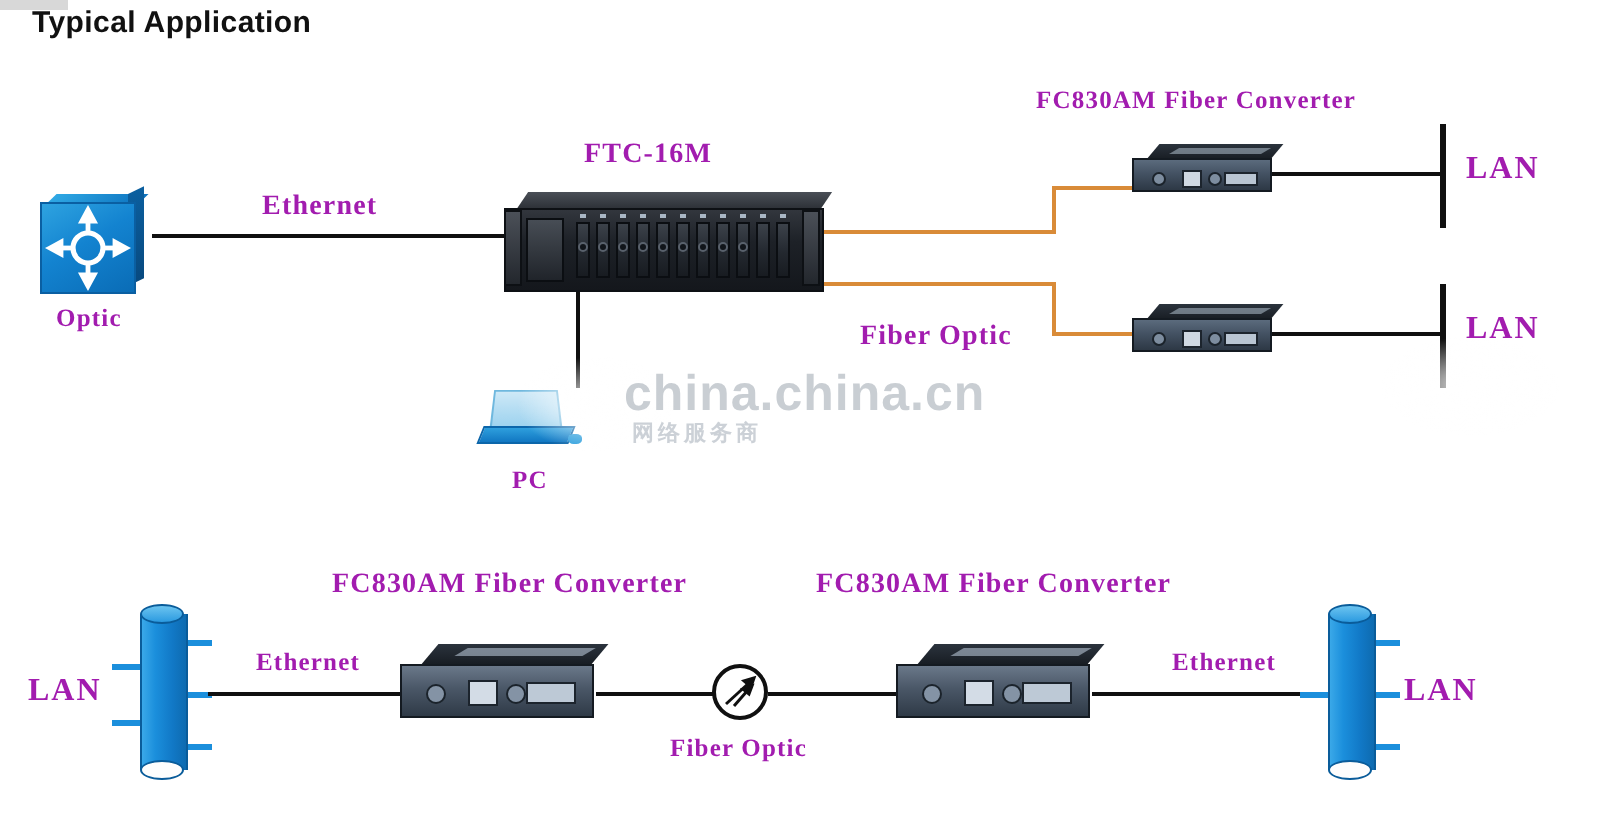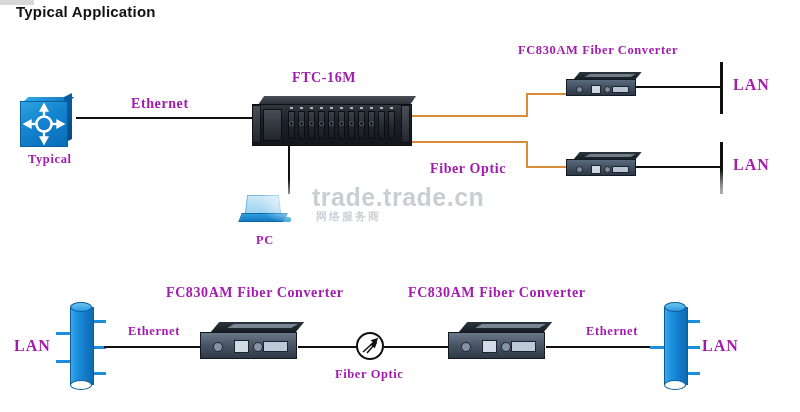--- a/index.html
+++ b/index.html
@@ -248,21 +248,21 @@
           <line x1="23" y1="30" x2="23" y2="38"></line>
           <polygon points="23,41 20,35.5 26,35.5"></polygon>
           <line x1="31" y1="22" x2="39" y2="22"></line>
           <polygon points="42,22 36.5,19 36.5,25"></polygon>
           <line x1="15" y1="22" x2="7" y2="22"></line>
           <polygon points="4,22 9.5,19 9.5,25"></polygon>
         </g>
       </svg>
     </div>
   </div>
-  <div class="lbl lbl-md" style="left:28px;top:152px;font-weight:bold;">Typical</div>
+  <div class="lbl lbl-md" style="left:28px;top:152px;font-weight:bold;">Optic</div>
 
   <div class="wire-h" style="left:76px;top:117px;width:176px;"></div>
   <div class="lbl lbl-lg" style="left:131px;top:96px;font-weight:bold;">Ethernet</div>
 
   <div class="lbl lbl-lg" style="left:292px;top:70px;font-weight:bold;">FTC-16M</div>
   <div class="rack" style="left:252px;top:96px;width:160px;height:50px;">
     <div class="top"></div>
     <div class="body"></div>
     <div class="ear-l"></div>
     <div class="ear-r"></div>
@@ -423,16 +423,16 @@
     <div class="stub" style="left:-14px;top:44px;"></div>
     <div class="stub" style="left:22px;top:18px;"></div>
     <div class="stub" style="left:22px;top:44px;"></div>
     <div class="stub" style="left:22px;top:70px;"></div>
     <div class="body"></div>
     <div class="cap-top"></div>
     <div class="cap-bot"></div>
   </div>
   <div class="lbl lbl-lan" style="left:702px;top:337px;font-weight:bold;">LAN</div>
 
-  <div class="watermark">trade.trade.cn</div>
+  <div class="watermark">china.china.cn</div>
   <div class="watermark-sub">网络服务商</div>
 
 </div>
 
 </body></html>

